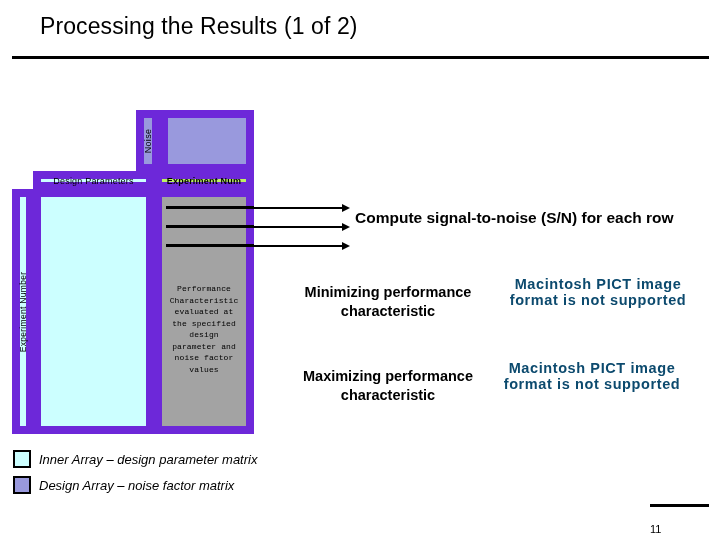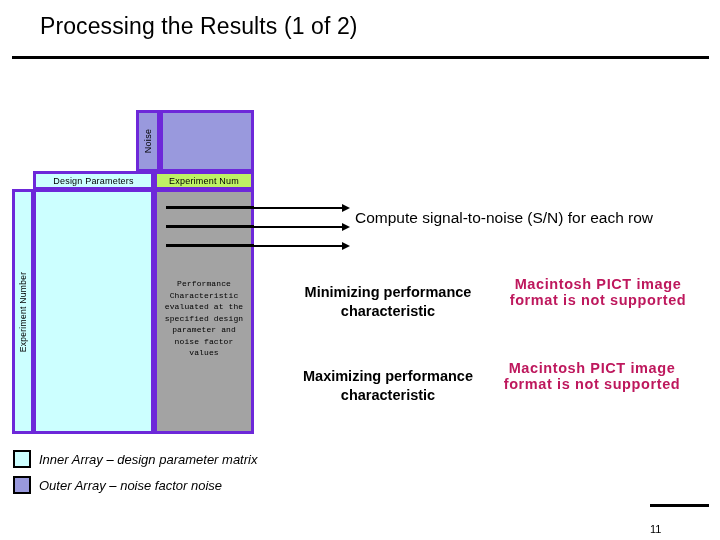--- a/index.html
+++ b/index.html
@@ -32,21 +32,21 @@
     top: 56px;
     width: 697px;
     height: 3px;
     background: #000000;
   }
 
   
   .box {
     position: absolute;
     box-sizing: border-box;
-    border: 3px solid #6d28d9;
+    border: 8px solid #6d28d9;
   }
   #noise-label-cell {
     left: 136px;
     top: 110px;
     width: 24px;
     height: 62px;
     background: #9999dd;
   }
   #noise-label-cell .vtext {
     position: absolute;
@@ -73,20 +73,21 @@
     width: 121px;
     height: 19px;
     background: #ccffff;
   }
   #experiment-num-header {
     left: 154px;
     top: 171px;
     width: 100px;
     height: 19px;
     background: #bef264;
+    font-weight: bold;
   }
   .hdr-text {
     position: absolute;
     left: 0;
     right: 0;
     top: 50%;
     transform: translateY(-50%);
     text-align: center;
     font-size: 9px;
     letter-spacing: 0.2px;
@@ -158,42 +159,42 @@
     border-top: 4px solid transparent;
     border-bottom: 4px solid transparent;
     border-left: 8px solid #000000;
   }
 
   #compute-sn-label {
     position: absolute;
     left: 355px;
     top: 209px;
     font-size: 15.5px;
-    font-weight: normal;
+    font-weight: bold;
     white-space: nowrap;
   }
 
   
   .stmt {
     position: absolute;
     width: 200px;
     text-align: center;
     font-size: 14.5px;
     font-weight: bold;
     line-height: 19px;
   }
   #minimizing-stmt { left: 288px; top: 283px; }
   #maximizing-stmt { left: 288px; top: 367px; }
 
   
   .pict-placeholder {
     position: absolute;
     width: 212px;
     text-align: center;
-    color: #be185d;
+    color: #0c4a6e;
     font-size: 14.5px;
     font-weight: bold;
     line-height: 15.5px;
     letter-spacing: 0.6px;
   }
   #pict-min { left: 492px; top: 277px; }
   #pict-max { left: 486px; top: 361px; }
 
   
   .legend-row {
@@ -282,17 +283,17 @@
 
 <div class="pict-placeholder" id="pict-min">Macintosh PICT image format is not supported</div>
 <div class="pict-placeholder" id="pict-max">Macintosh PICT image format is not supported</div>
 
 <div class="legend-row" id="legend-inner">
   <span class="legend-swatch" style="background:#ccffff;"></span>
   <span class="legend-label">Inner Array – design parameter matrix</span>
 </div>
 <div class="legend-row" id="legend-outer">
   <span class="legend-swatch" style="background:#9999dd;"></span>
-  <span class="legend-label">Outer Array – noise factor noise</span>
+  <span class="legend-label">Design Array – noise factor matrix</span>
 </div>
 
 <div id="footer-rule"></div>
 <div id="page-number">11</div>
 
 </body></html>

